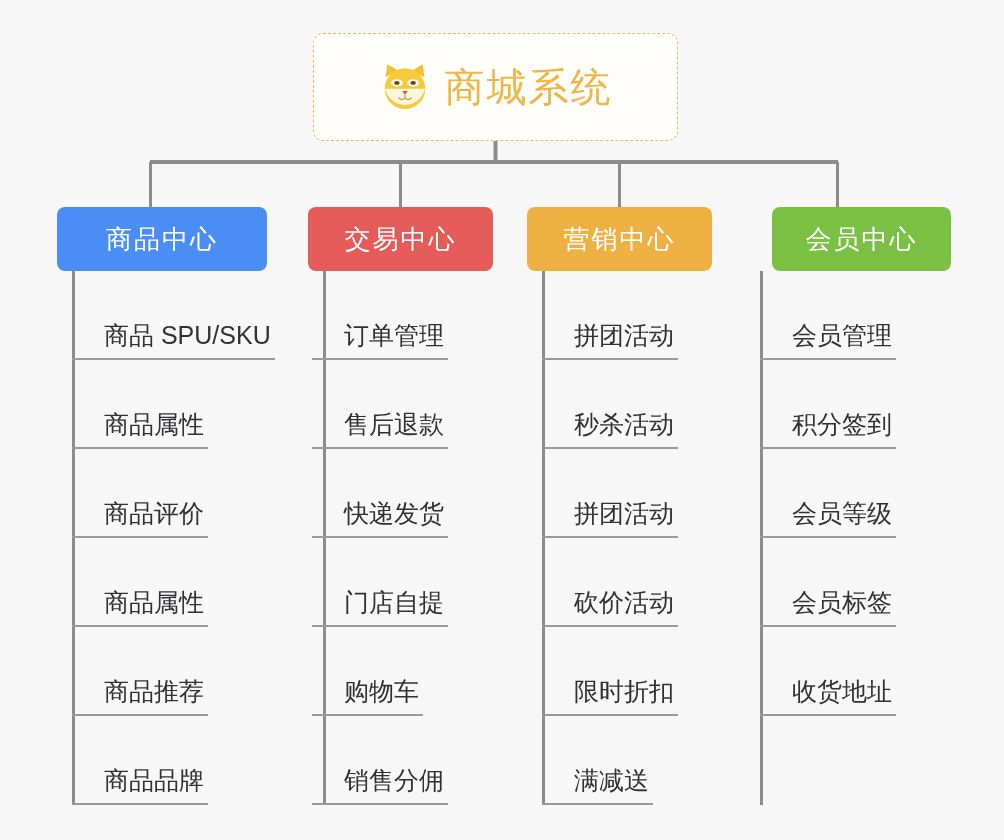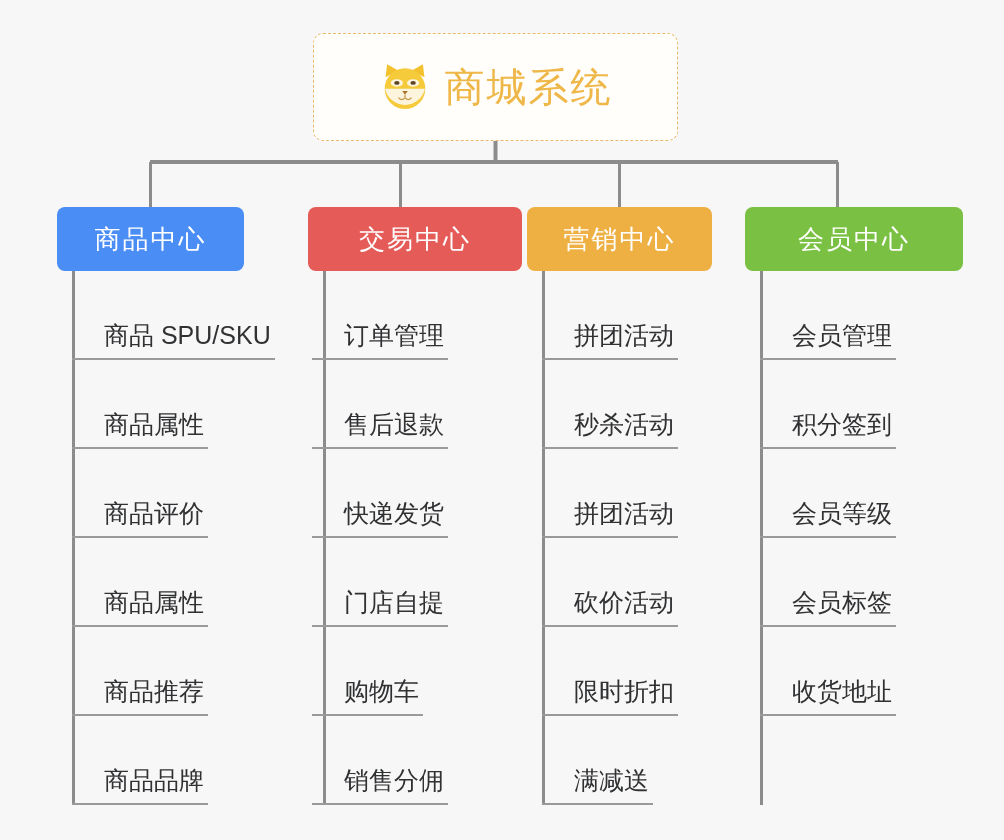--- a/index.html
+++ b/index.html
@@ -136,21 +136,21 @@
 
         <path d="M32 41.5 L32 45" stroke="#c79b50" stroke-width="1.6" fill="none"></path>
         <path d="M24 45 Q28 50 32 45" stroke="#c79b50" stroke-width="1.6" fill="none"></path>
         <path d="M32 45 Q36 50 40 45" stroke="#c79b50" stroke-width="1.6" fill="none"></path>
       </svg>
     </span>
     <span class="root-title" style="color: rgb(238, 183, 71);">商城系统</span>
   </div>
 
   <div id="columns-host">
-      <div class="cat-node" style="left: 57px; width: 187px; background: rgb(74, 142, 245);">
+      <div class="cat-node" style="left: 57px; width: 210px; background: rgb(74, 142, 245);">
         <span>商品中心</span>
       </div>
       <div class="spine" style="left: 72px; height: 534px; background: rgb(140, 140, 140);"></div>
       <div class="leaf-col" style="left: 72px;">
         <div class="leaf-item">
           <span class="leaf-label">商品 SPU/SKU</span>
         </div>
         <div class="leaf-item">
           <span class="leaf-label">商品属性</span>
         </div>
@@ -160,21 +160,21 @@
         <div class="leaf-item">
           <span class="leaf-label">商品属性</span>
         </div>
         <div class="leaf-item">
           <span class="leaf-label">商品推荐</span>
         </div>
         <div class="leaf-item">
           <span class="leaf-label">商品品牌</span>
         </div>
       </div>
-      <div class="cat-node" style="left: 308px; width: 214px; background: rgb(228, 91, 88);">
+      <div class="cat-node" style="left: 308px; width: 185px; background: rgb(228, 91, 88);">
         <span>交易中心</span>
       </div>
       <div class="spine" style="left: 323px; height: 534px; background: rgb(140, 140, 140);"></div>
       <div class="leaf-col" style="left: 312px;">
         <div class="leaf-item">
           <span class="leaf-label">订单管理</span>
         </div>
         <div class="leaf-item">
           <span class="leaf-label">售后退款</span>
         </div>
@@ -208,21 +208,21 @@
         <div class="leaf-item">
           <span class="leaf-label">砍价活动</span>
         </div>
         <div class="leaf-item">
           <span class="leaf-label">限时折扣</span>
         </div>
         <div class="leaf-item">
           <span class="leaf-label">满减送</span>
         </div>
       </div>
-      <div class="cat-node" style="left: 745px; width: 218px; background: rgb(122, 193, 67);">
+      <div class="cat-node" style="left: 772px; width: 179px; background: rgb(122, 193, 67);">
         <span>会员中心</span>
       </div>
       <div class="spine" style="left: 760px; height: 534px; background: rgb(140, 140, 140);"></div>
       <div class="leaf-col" style="left: 760px;">
         <div class="leaf-item">
           <span class="leaf-label">会员管理</span>
         </div>
         <div class="leaf-item">
           <span class="leaf-label">积分签到</span>
         </div>

